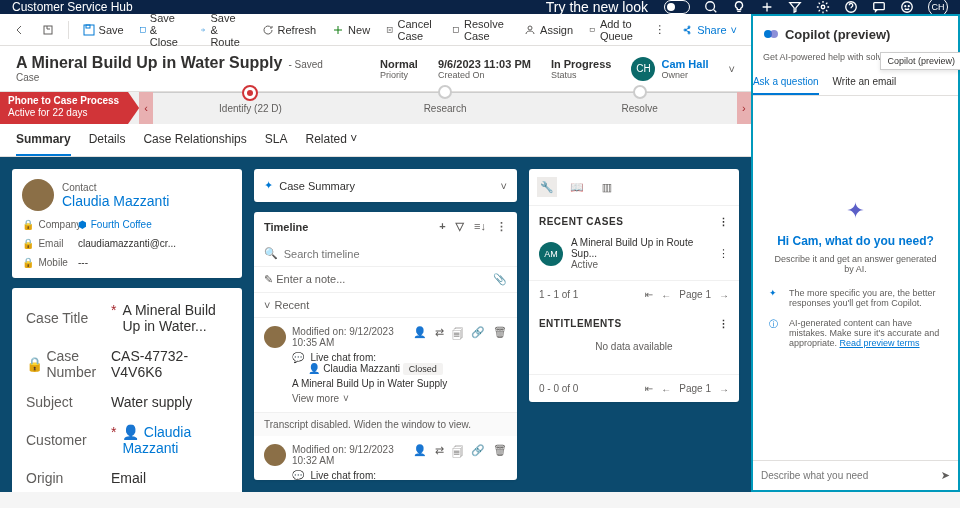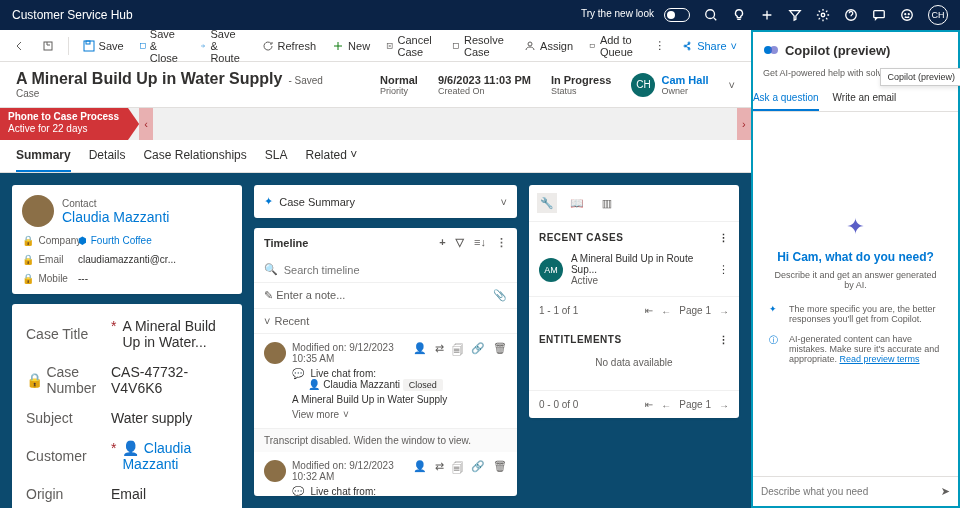--- a/index.html
+++ b/index.html
@@ -1,20 +1,20 @@
 <!DOCTYPE html>
 <html><head>
 <meta charset="utf-8">
 <style>
 *{margin:0;padding:0;box-sizing:border-box;font-family:'Segoe UI',Arial,sans-serif}
 body{width:960px;height:508px;overflow:hidden;background:#f5f5f5;font-size:11px;color:#323130}
-.topbar{height:30px;background:#0b2346;color:#fff;display:flex;align-items:center;padding:0 12px;justify-content:space-between}
+.topbar{height:14px;background:#0b2346;color:#fff;display:flex;align-items:center;padding:0 12px;justify-content:space-between}
 .topbar-left{font-size:12px}
 .topbar-right{display:flex;align-items:center;gap:14px}
-.toggle{display:flex;align-items:flex-start;gap:10px;font-size:10px}
+.toggle{display:flex;align-items:center;gap:16px;font-size:14px}
 .toggle-sw{width:26px;height:14px;border:1px solid #fff;border-radius:8px;position:relative}
 .toggle-sw::after{content:'';width:8px;height:8px;background:#fff;border-radius:50%;position:absolute;left:2px;top:2px}
 .ticon{width:14px;height:14px;display:flex;align-items:center;justify-content:center;cursor:pointer}
 .avatar-sm{width:20px;height:20px;border-radius:50%;border:1px solid #fff;display:flex;align-items:center;justify-content:center;font-size:9px}
 .main{display:flex;height:478px}
 .left{flex:1;display:flex;flex-direction:column;border-right:2px solid #0099bc}
 .cmdbar{height:32px;background:#fff;border-bottom:1px solid #e1dfdd;display:flex;align-items:center;padding:0 8px;gap:4px}
 .cmd{display:flex;align-items:center;gap:4px;padding:4px 6px;cursor:pointer;font-size:11px;color:#323130}
 .cmd svg{width:12px;height:12px}
 .cmd-sep{width:1px;height:18px;background:#e1dfdd;margin:0 4px}
@@ -286,20 +286,35 @@
       <span style="color:#605e5c">˅</span>
     </div>
   </div>
 
   <div class="process">
     <div class="process-lbl">
           <div style="font-weight:600">Phone to Case Process</div>
           <div>Active for 22 days</div>
         </div>
     <div class="process-nav">‹</div>
+    <div class="stages">
+      <div class="stage-line"></div>
+      <div class="stage active">
+            <span class="stage-dot"></span>
+            <span>Identify (22 D)</span>
+          </div>
+      <div class="stage">
+            <span class="stage-dot"></span>
+            <span>Research</span>
+          </div>
+      <div class="stage">
+            <span class="stage-dot"></span>
+            <span>Resolve</span>
+          </div>
+    </div>
     <div class="process-nav r">›</div>
   </div>
 
   <div class="tabs">
     <div class="tab active">Summary</div>
     <div class="tab">Details</div>
     <div class="tab">Case Relationships</div>
     <div class="tab">SLA</div>
     <div class="tab"><span>Related</span> ˅</div>
   </div>

